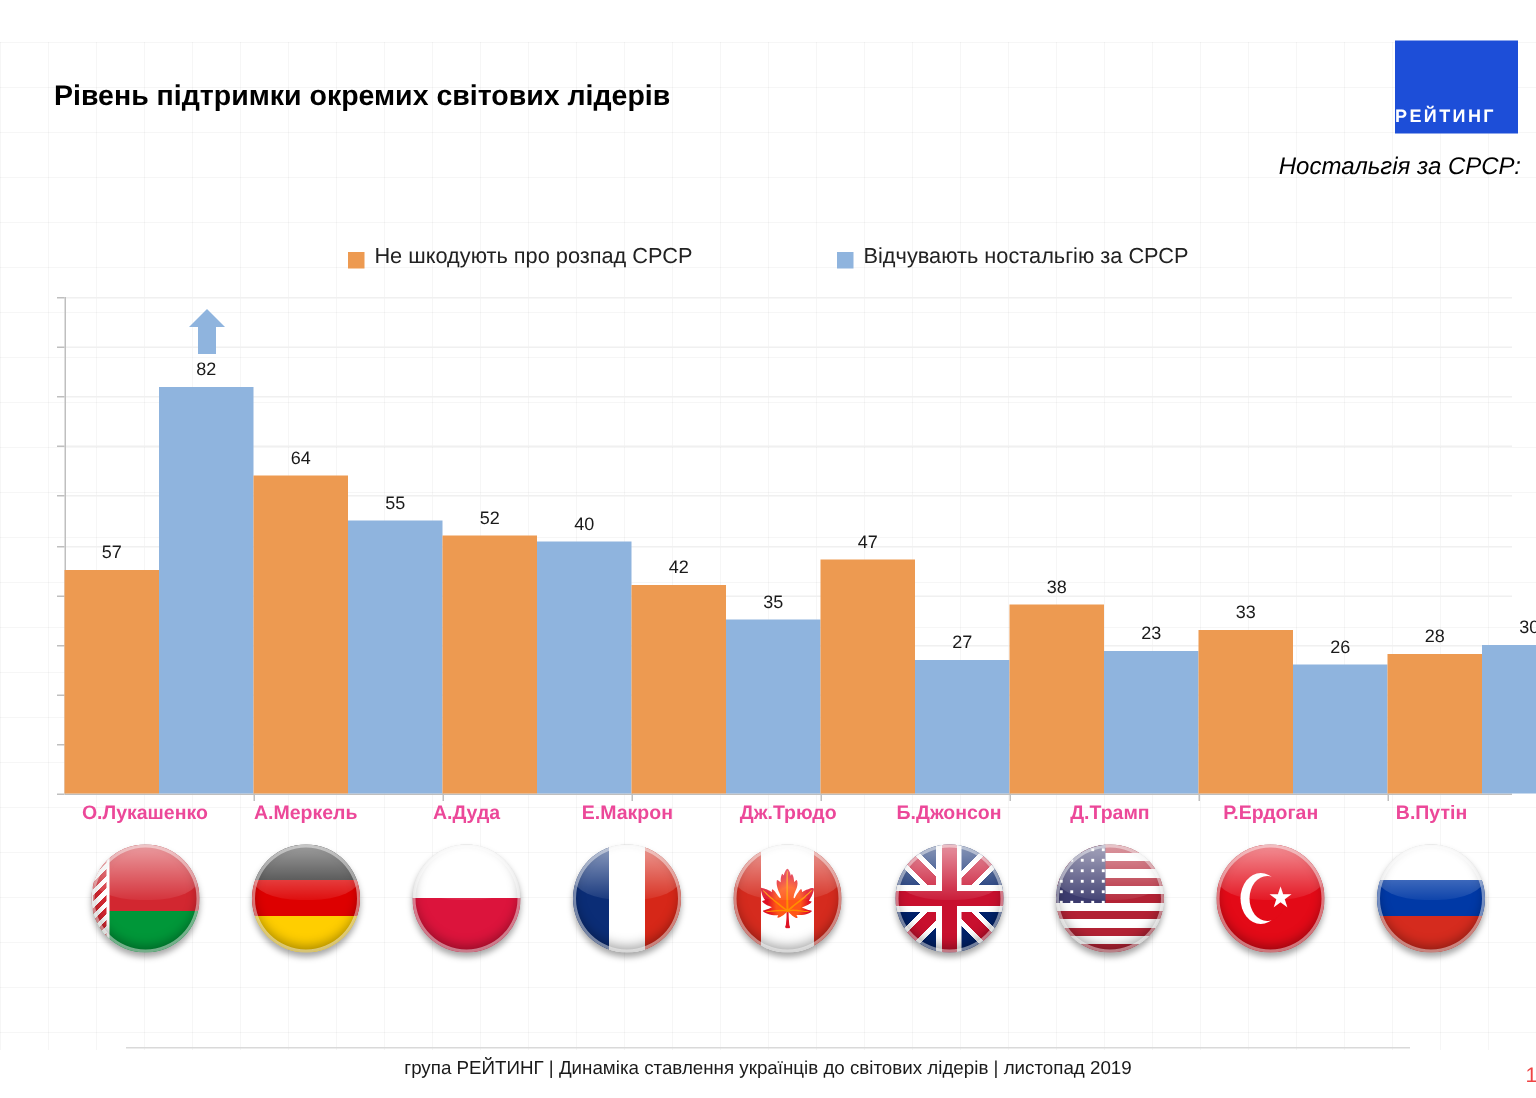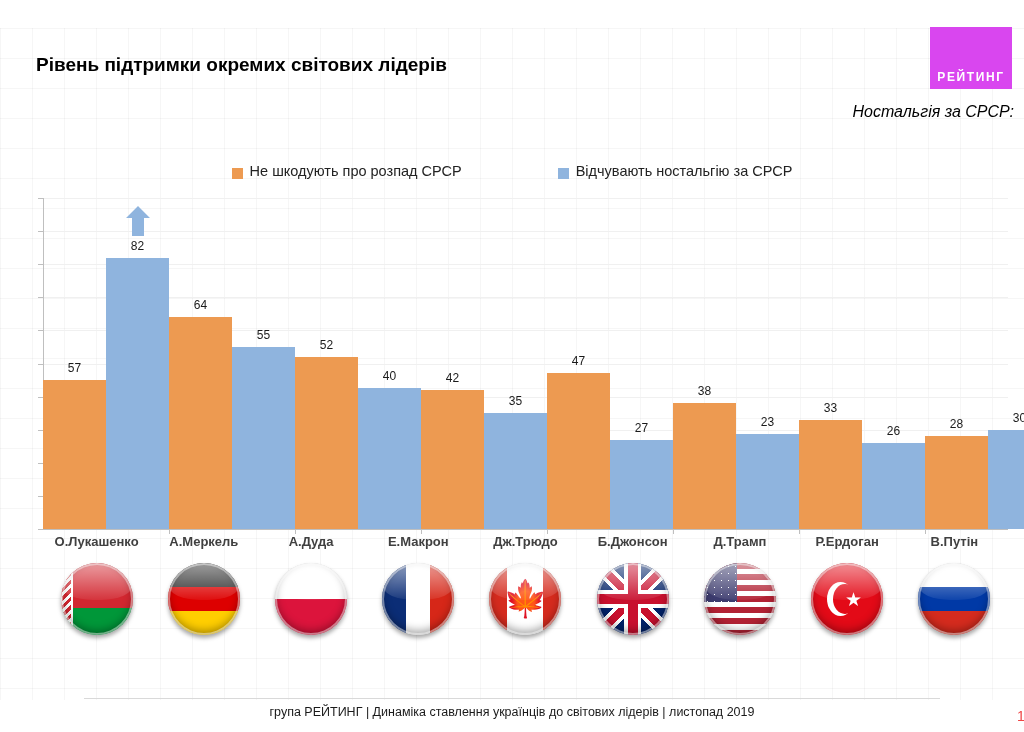--- a/index.html
+++ b/index.html
@@ -23,24 +23,23 @@
     background-image:
       linear-gradient(to right, rgba(0,0,0,0.035) 1px, transparent 1px),
       linear-gradient(to bottom, rgba(0,0,0,0.035) 1px, transparent 1px);
     background-size: 32px 30px;
     pointer-events: none;
   }
   #logo {
     position: absolute;
     left: 930px; top: 27px;
     width: 82px; height: 62px;
-    background: #d946ef;
+    background: #1d4ed8;
     display: flex;
     align-items: flex-end;
-    justify-content: center;
   }
   #logo .logo-text {
     color: #ffffff;
     font-size: 12px;
     font-weight: bold;
     letter-spacing: 1.6px;
     padding-bottom: 5px;
   }
   #title {
     position: absolute;
@@ -148,21 +147,21 @@
     position: absolute;
     left: 43px; top: 534px;
     width: 965px;
     display: flex;
   }
   #cats .cat {
     flex: 1 1 0;
     text-align: center;
     font-size: 13px;
     font-weight: bold;
-    color: #404040;
+    color: #ec4899;
   }
   #flags {
     position: absolute;
     left: 43px; top: 563px;
     width: 965px;
     display: flex;
   }
   #flags .flagcell {
     flex: 1 1 0;
     display: flex;
@@ -282,21 +281,21 @@
           </div>
           <div class="bar" style="height: 182.05px; background: rgb(143, 180, 222);">
             <div class="val">55</div>
           </div>
         </div>
         <div class="group">
           <div class="sep"></div>
           <div class="bar" style="height: 172.12px; background: rgb(237, 154, 81);">
             <div class="val">52</div>
           </div>
-          <div class="bar" style="height: 141px; background: rgb(143, 180, 222);">
+          <div class="bar" style="height: 168px; background: rgb(143, 180, 222);">
             <div class="val">40</div>
           </div>
         </div>
         <div class="group">
           <div class="sep"></div>
           <div class="bar" style="height: 139.02px; background: rgb(237, 154, 81);">
             <div class="val">42</div>
           </div>
           <div class="bar" style="height: 115.85px; background: rgb(143, 180, 222);">
             <div class="val">35</div>

